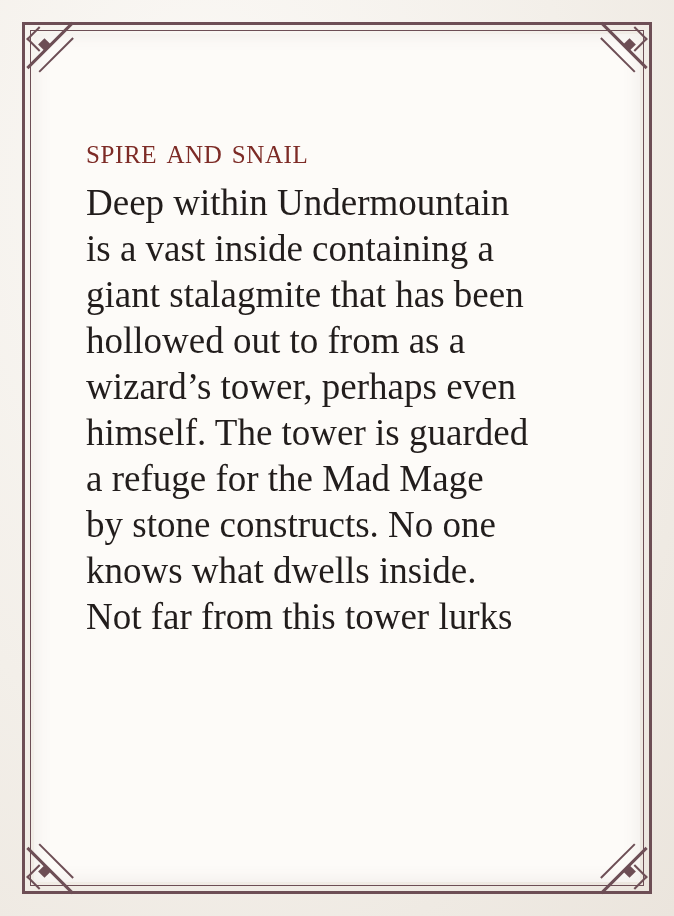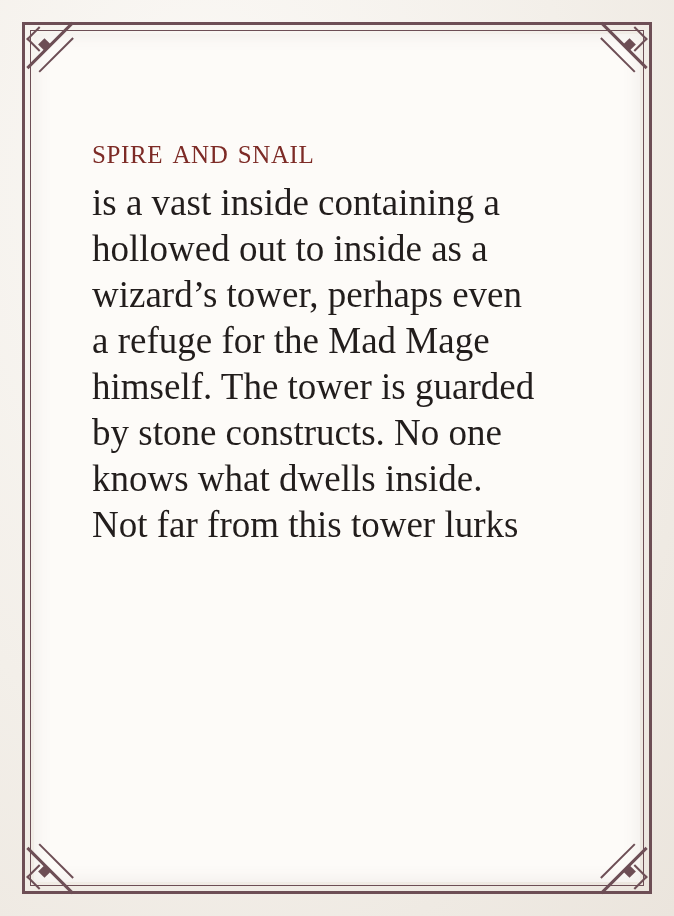--- a/index.html
+++ b/index.html
@@ -96,21 +96,20 @@
     left: 16px; top: 16px;
     transform: rotate(45deg);
   }
 
   
   .content {
     position: absolute;
     left: 86px;
     top: 130px;
     width: 510px;
-    margin-left: 6px;
   }
   .title {
     color: #7d2b26;
     font-size: 35px;
     line-height: 44px;
     letter-spacing: 0.6px;
     font-variant: small-caps;
     text-transform: lowercase;
     margin: 0 0 6px 0;
     font-weight: normal;
@@ -158,24 +157,26 @@
   <div class="corner br">
     <div class="diag bar1"></div>
       <div class="diag bar2"></div>
     <div class="flourish"></div>
       <div class="dot"></div>
   </div>
 
   <div class="content">
     <h1 class="title">Spire and Snail</h1>
     <div class="body-text">
+      <span class="line">Deep within Undermountain</span>
       <span class="line">is a vast inside containing a</span>
-      <span class="line">hollowed out to inside as a</span>
+      <span class="line">giant stalagmite that has been</span>
+      <span class="line">hollowed out to from as a</span>
       <span class="line">wizard’s tower, perhaps even</span>
+      <span class="line">himself. The tower is guarded</span>
       <span class="line">a refuge for the Mad Mage</span>
-      <span class="line">himself. The tower is guarded</span>
       <span class="line">by stone constructs. No one</span>
       <span class="line">knows what dwells inside.</span>
       <span class="line">Not far from this tower lurks</span>
     </div>
   </div>
 
 </div>
 
 </body></html>

